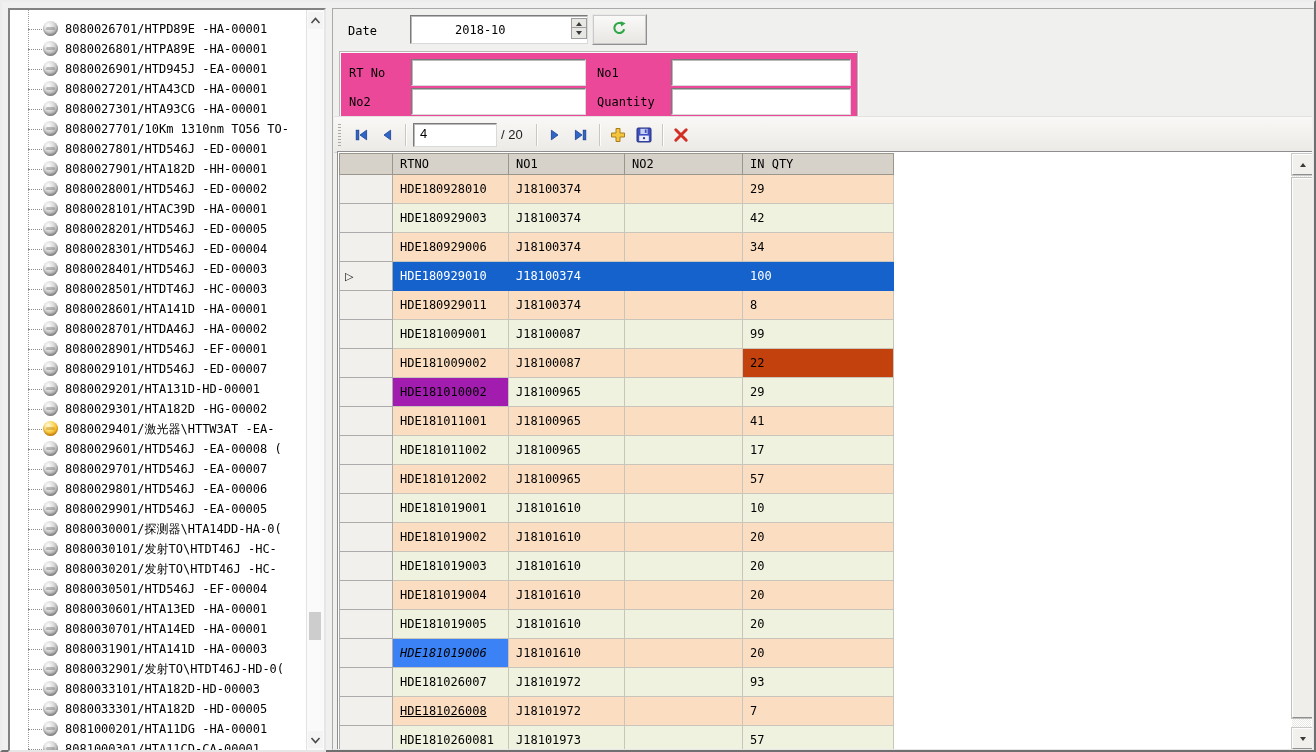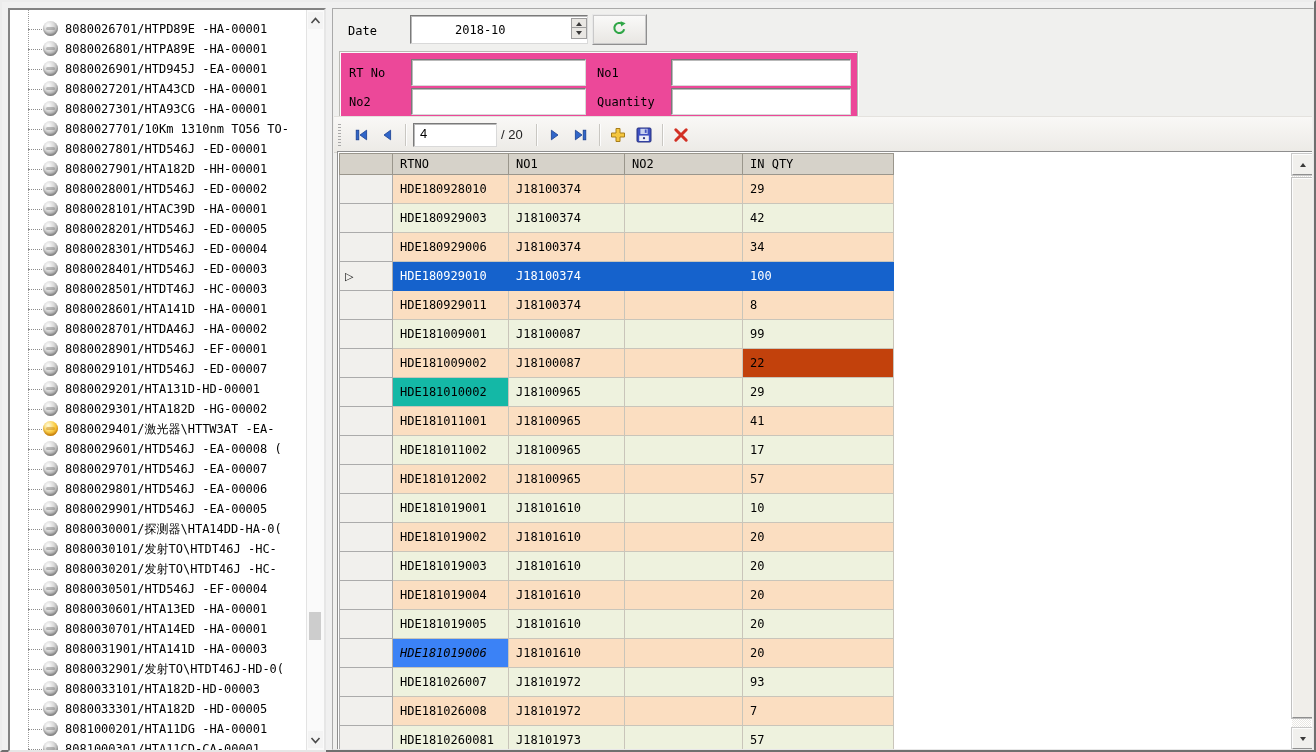--- a/index.html
+++ b/index.html
@@ -324,21 +324,21 @@
             </tr>
             <tr>
               <td class="sel-cell"></td>
               <td style="background: rgb(251, 222, 193);">HDE181009002</td>
               <td style="background: rgb(251, 222, 193);">J18100087</td>
               <td style="background: rgb(251, 222, 193);"></td>
               <td style="background: #c2410c;">22</td>
             </tr>
             <tr>
               <td class="sel-cell"></td>
-              <td style="background: #14b8a6;">HDE181010002</td>
+              <td style="background: #a21caf;">HDE181010002</td>
               <td style="background: rgb(238, 242, 222);">J18100965</td>
               <td style="background: rgb(238, 242, 222);"></td>
               <td style="background: rgb(238, 242, 222);">29</td>
             </tr>
             <tr>
               <td class="sel-cell"></td>
               <td style="background: rgb(251, 222, 193);">HDE181011001</td>
               <td style="background: rgb(251, 222, 193);">J18100965</td>
               <td style="background: rgb(251, 222, 193);"></td>
               <td style="background: rgb(251, 222, 193);">41</td>
@@ -401,21 +401,21 @@
             </tr>
             <tr>
               <td class="sel-cell"></td>
               <td style="background: rgb(238, 242, 222);">HDE181026007</td>
               <td style="background: rgb(238, 242, 222);">J18101972</td>
               <td style="background: rgb(238, 242, 222);"></td>
               <td style="background: rgb(238, 242, 222);">93</td>
             </tr>
             <tr>
               <td class="sel-cell"></td>
-              <td style="background: rgb(251, 222, 193);">HDE181026008</td>
+              <td style="background: rgb(251, 222, 193); text-decoration: underline;">HDE181026008</td>
               <td style="background: rgb(251, 222, 193);">J18101972</td>
               <td style="background: rgb(251, 222, 193);"></td>
               <td style="background: rgb(251, 222, 193);">7</td>
             </tr>
             <tr>
               <td class="sel-cell"></td>
               <td style="background: rgb(238, 242, 222);">HDE1810260081</td>
               <td style="background: rgb(238, 242, 222);">J18101973</td>
               <td style="background: rgb(238, 242, 222);"></td>
               <td style="background: rgb(238, 242, 222);">57</td>

